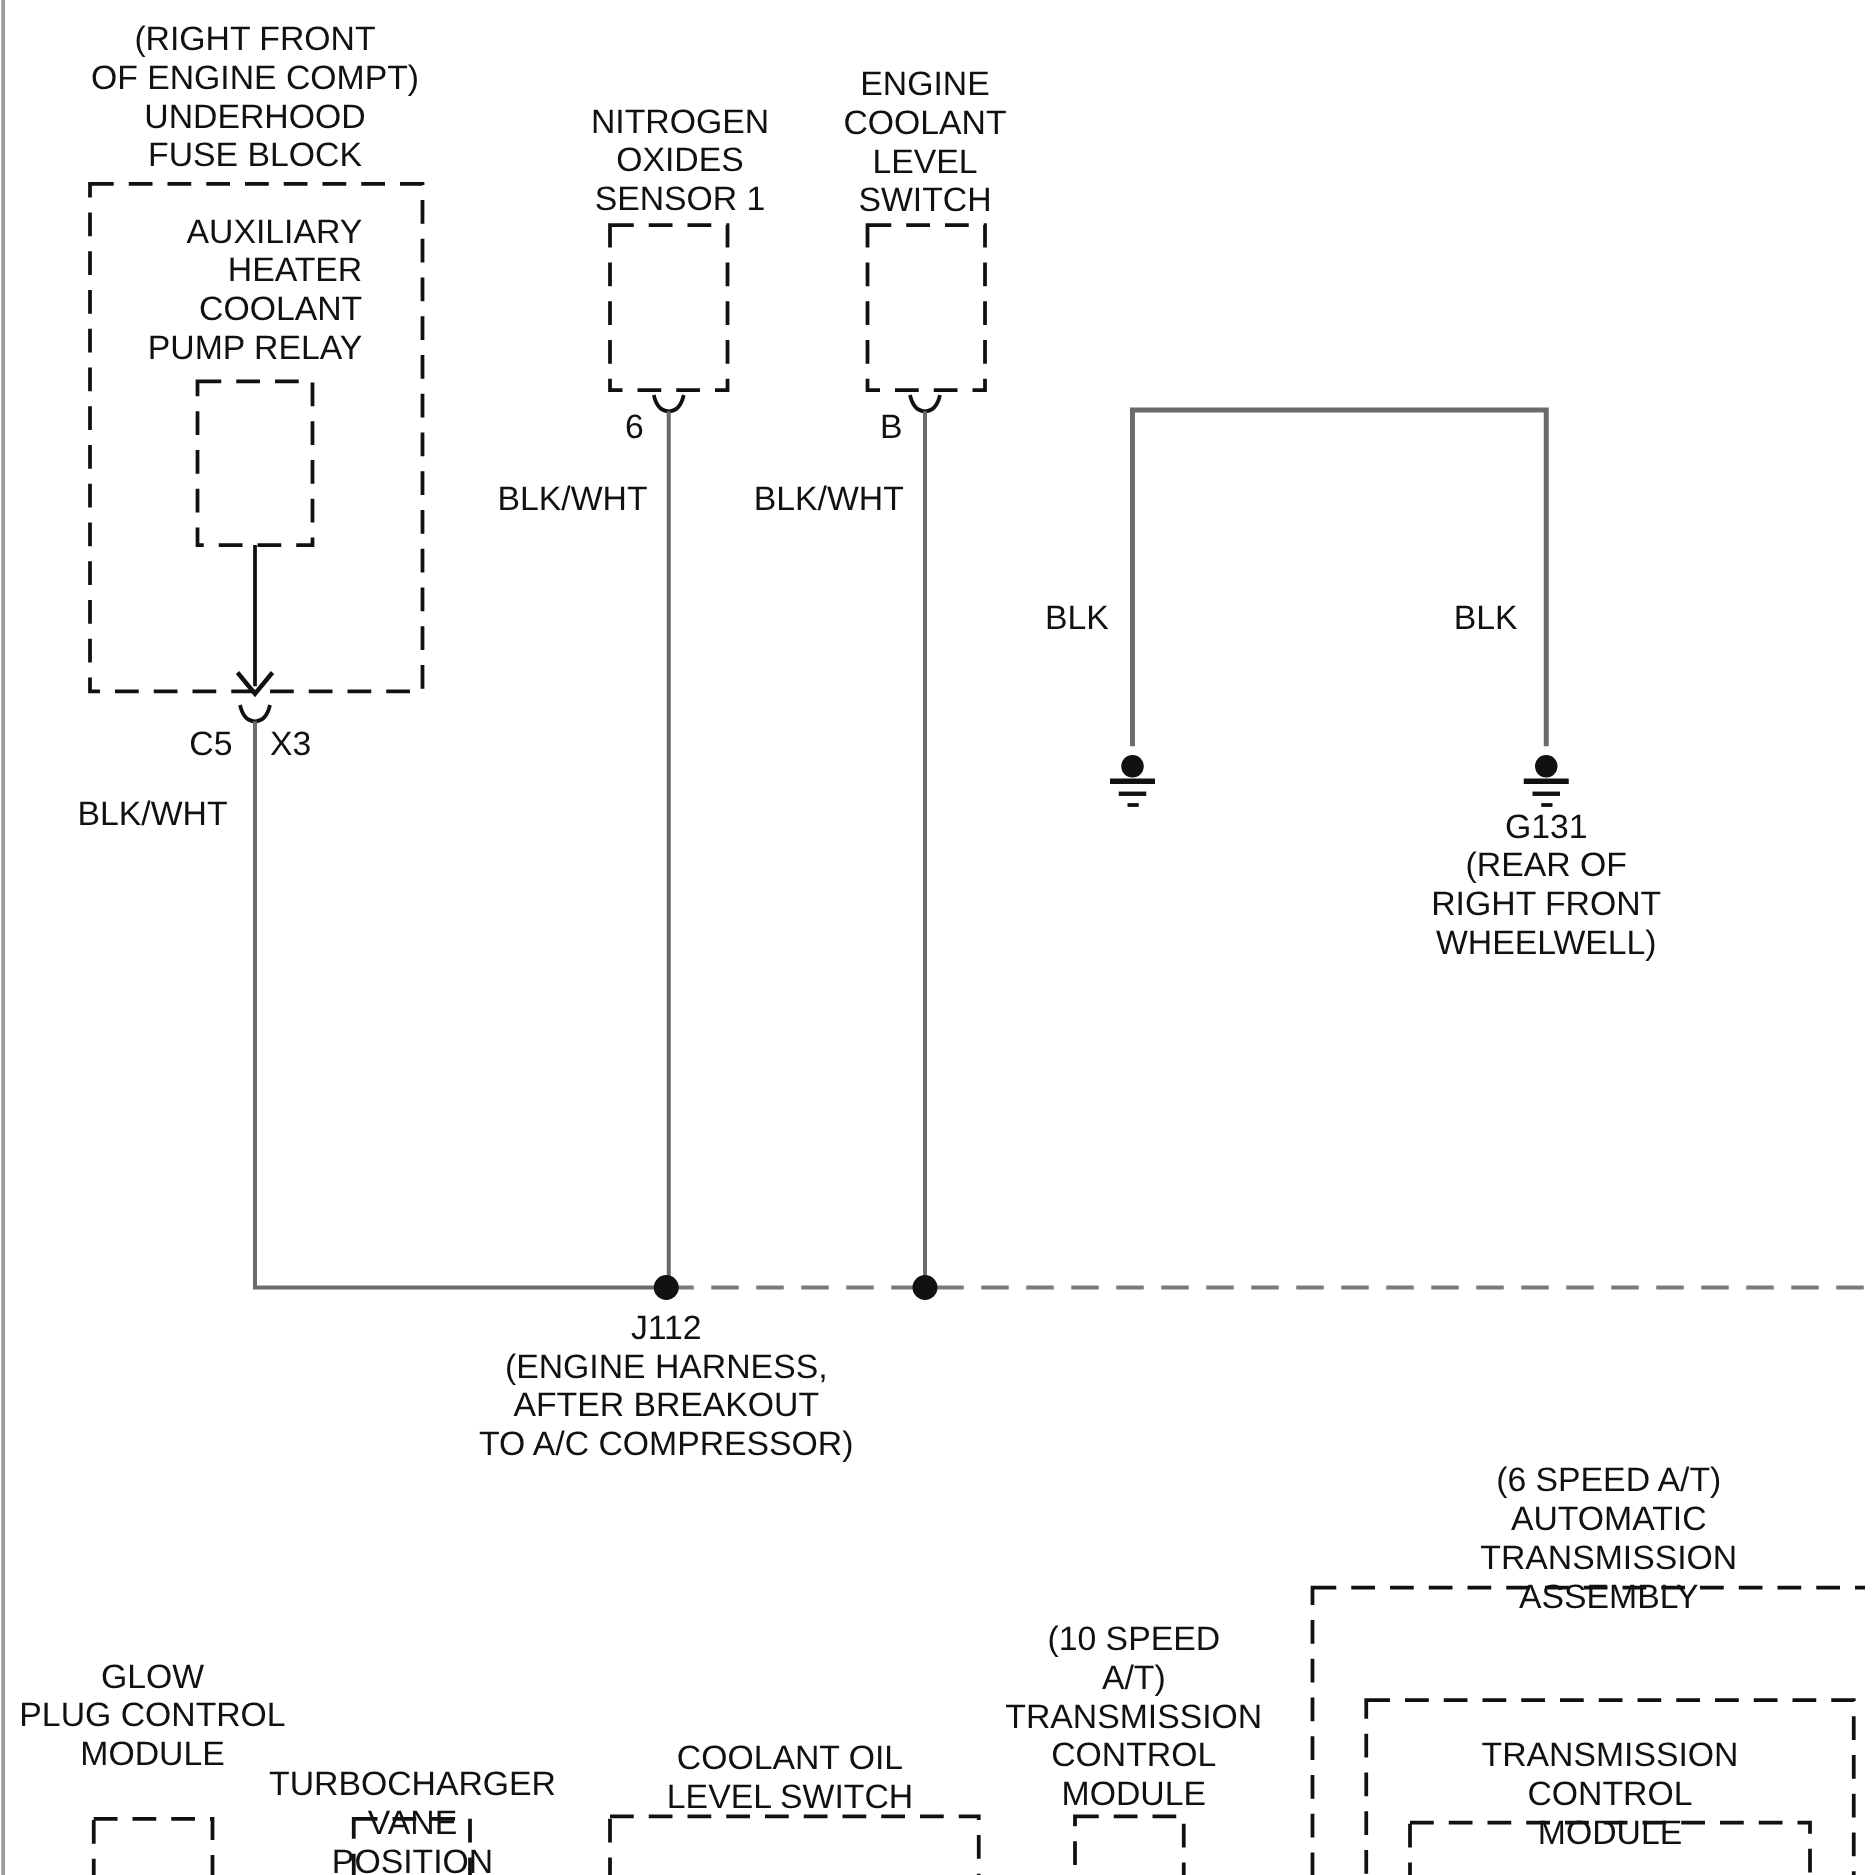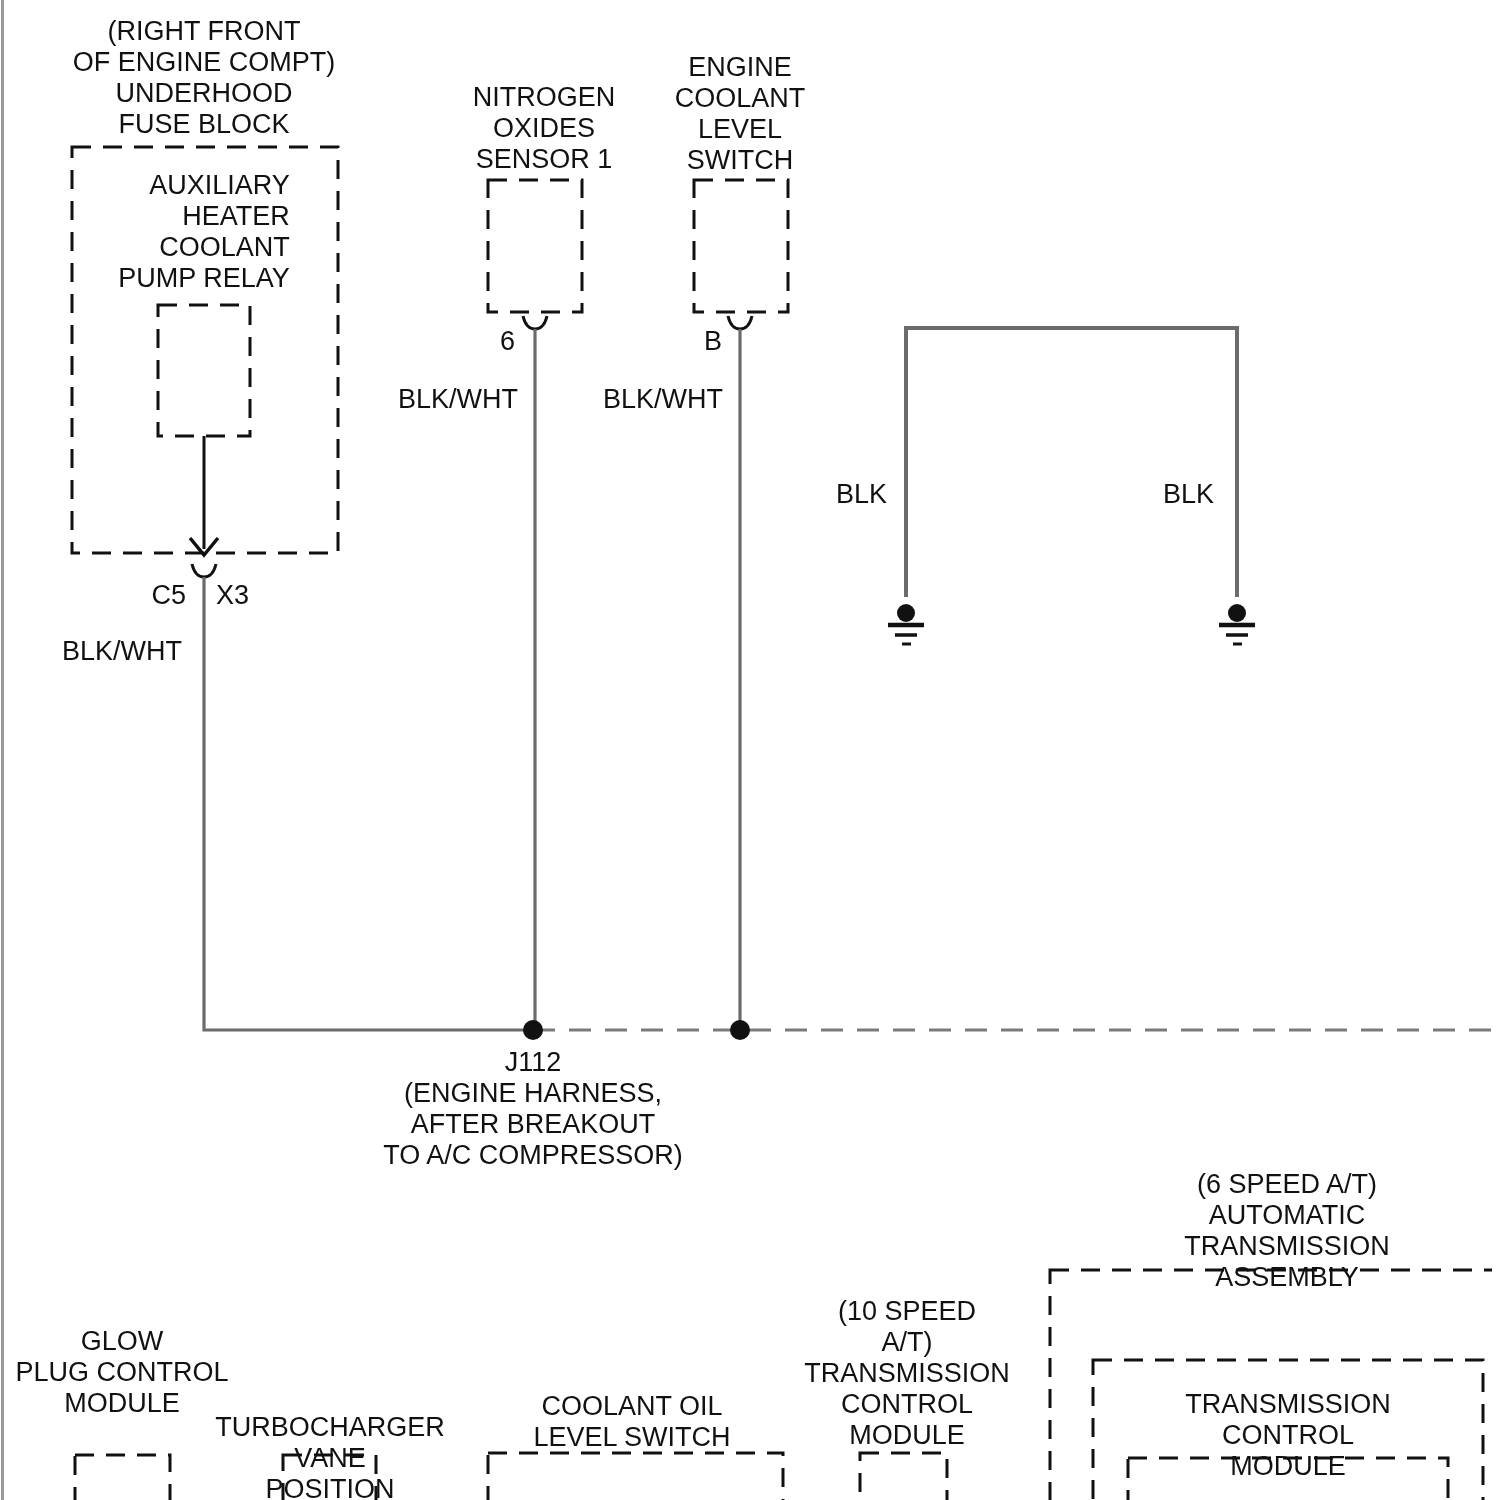--- a/index.html
+++ b/index.html
@@ -107,20 +107,24 @@
 
   <div class="lbl ra" style="right:770px;top:326px;">B</div>
 
   <div class="lbl ra" style="right:769px;top:384px;">BLK/WHT</div>
 
   <div class="lbl ra" style="right:605px;top:479px;">BLK</div>
 
   <div class="lbl ra" style="right:278px;top:479px;">BLK</div>
 
 
+  <div class="lbl" style="left:1237px;top:646px;">G131
+(REAR OF
+RIGHT FRONT
+WHEELWELL)</div>
 
   <div class="lbl" style="left:533px;top:1047px;">J112
 (ENGINE HARNESS,
 AFTER BREAKOUT
 TO A/C COMPRESSOR)</div>
 
   <div class="lbl" style="left:122px;top:1326px;">GLOW
 PLUG CONTROL
 MODULE</div>
 

